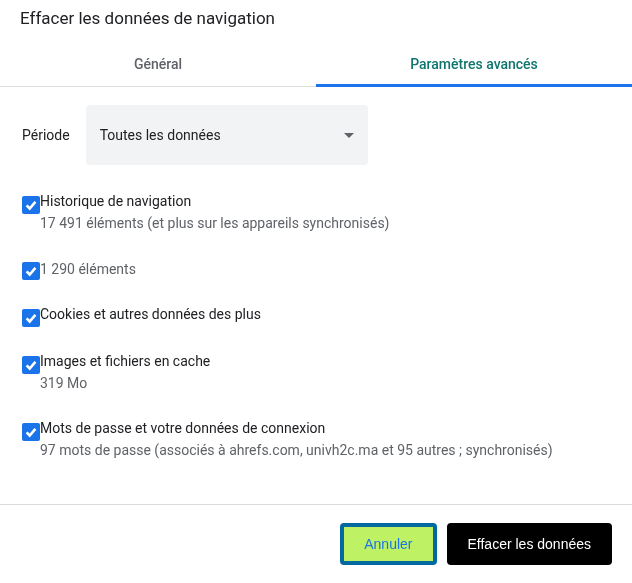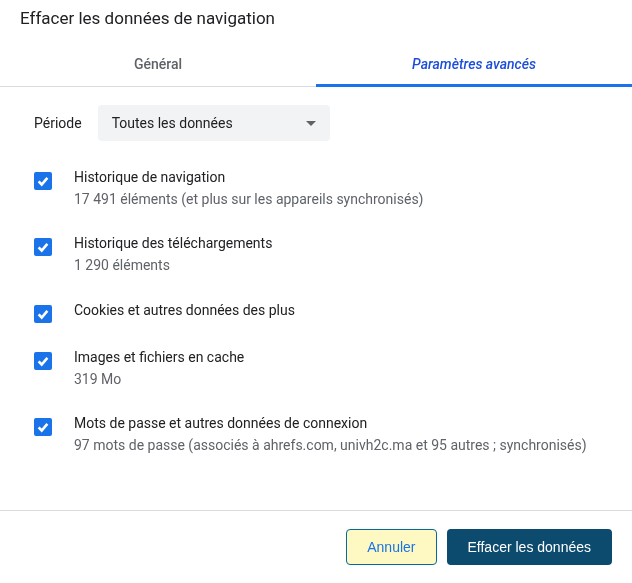--- a/index.html
+++ b/index.html
@@ -30,37 +30,35 @@
     flex: 1;
     text-align: center;
     padding: 14px 0;
     font-size: 14px;
     font-weight: 500;
     color: #5f6368;
     cursor: pointer;
     position: relative;
   }
   .tab.active {
-    color: #1d4ed8;
-    font-style: italic;
+    color: #0f766e;
   }
   .tab.active::after {
     content: "";
     position: absolute;
     left: 0;
     right: 0;
     bottom: -1px;
     height: 3px;
     background: #1a73e8;
   }
   .scroll-area {
     height: 398px;
     overflow-y: scroll;
     padding: 18px 12px 12px 22px;
-    margin-left: 12px;
   }
   .scroll-area::-webkit-scrollbar {
     width: 12px;
   }
   .scroll-area::-webkit-scrollbar-track {
     background: transparent;
   }
   .scroll-area::-webkit-scrollbar-thumb {
     background: #dadce0;
     border-radius: 6px;
@@ -74,39 +72,38 @@
   .period-label {
     font-size: 14px;
     color: #202124;
   }
   .period-select {
     display: flex;
     align-items: center;
     justify-content: space-between;
     background: #f1f3f4;
     border-radius: 4px;
-    padding: 10px 14px;
-    width: 232px;
+    padding: 22px 14px;
+    width: 282px;
     cursor: pointer;
   }
   .period-select-value {
     font-size: 14px;
     color: #202124;
   }
   .dropdown-arrow {
     width: 0;
     height: 0;
     border-left: 5px solid transparent;
     border-right: 5px solid transparent;
     border-top: 5px solid #5f6368;
   }
   .option-row {
     display: flex;
     align-items: flex-start;
-    gap: 22px;
     margin-bottom: 26px;
   }
   .checkbox {
     width: 18px;
     height: 18px;
     background: #1a73e8;
     border-radius: 2px;
     display: flex;
     align-items: center;
     justify-content: center;
@@ -148,27 +145,27 @@
   }
   .btn {
     font-size: 14px;
     font-weight: 500;
     padding: 9px 20px;
     border-radius: 4px;
     cursor: pointer;
     border: 1px solid transparent;
   }
   .btn-cancel {
-    background: #fef9c3;
+    background: #bef264;
     color: #1a73e8;
-    border: 1px solid #0369a1;
+    border: 4px solid #0369a1;
     text-align: center;
   }
   .btn-confirm {
-    background: #0c4a6e;
+    background: #000000;
     color: #fff;
   }
 </style>
 </head>
 <body>
 
 <div class="dialog-title">Effacer les données de navigation</div>
 
 <div class="tabs">
   <div class="tab">Général</div>
@@ -197,21 +194,20 @@
     </div>
   </div>
 
   <div class="option-row">
     <div class="checkbox">
       <svg viewBox="0 0 16 16">
           <polyline points="3,8.5 6.5,12 13,4.5"></polyline>
         </svg>
     </div>
     <div class="option-text">
-      <div class="option-title">Historique des téléchargements</div>
       <div class="option-sub">1 290 éléments</div>
     </div>
   </div>
 
   <div class="option-row">
     <div class="checkbox">
       <svg viewBox="0 0 16 16">
           <polyline points="3,8.5 6.5,12 13,4.5"></polyline>
         </svg>
     </div>
@@ -232,21 +228,21 @@
     </div>
   </div>
 
   <div class="option-row">
     <div class="checkbox">
       <svg viewBox="0 0 16 16">
           <polyline points="3,8.5 6.5,12 13,4.5"></polyline>
         </svg>
     </div>
     <div class="option-text">
-      <div class="option-title">Mots de passe et autres données de connexion</div>
+      <div class="option-title">Mots de passe et votre données de connexion</div>
       <div class="option-sub">97 mots de passe (associés à ahrefs.com, univh2c.ma et 95 autres ; synchronisés)</div>
     </div>
   </div>
 
 </div>
 
 <div class="footer">
   <button class="btn btn-cancel">Annuler</button>
   <button class="btn btn-confirm">Effacer les données</button>
 </div>

